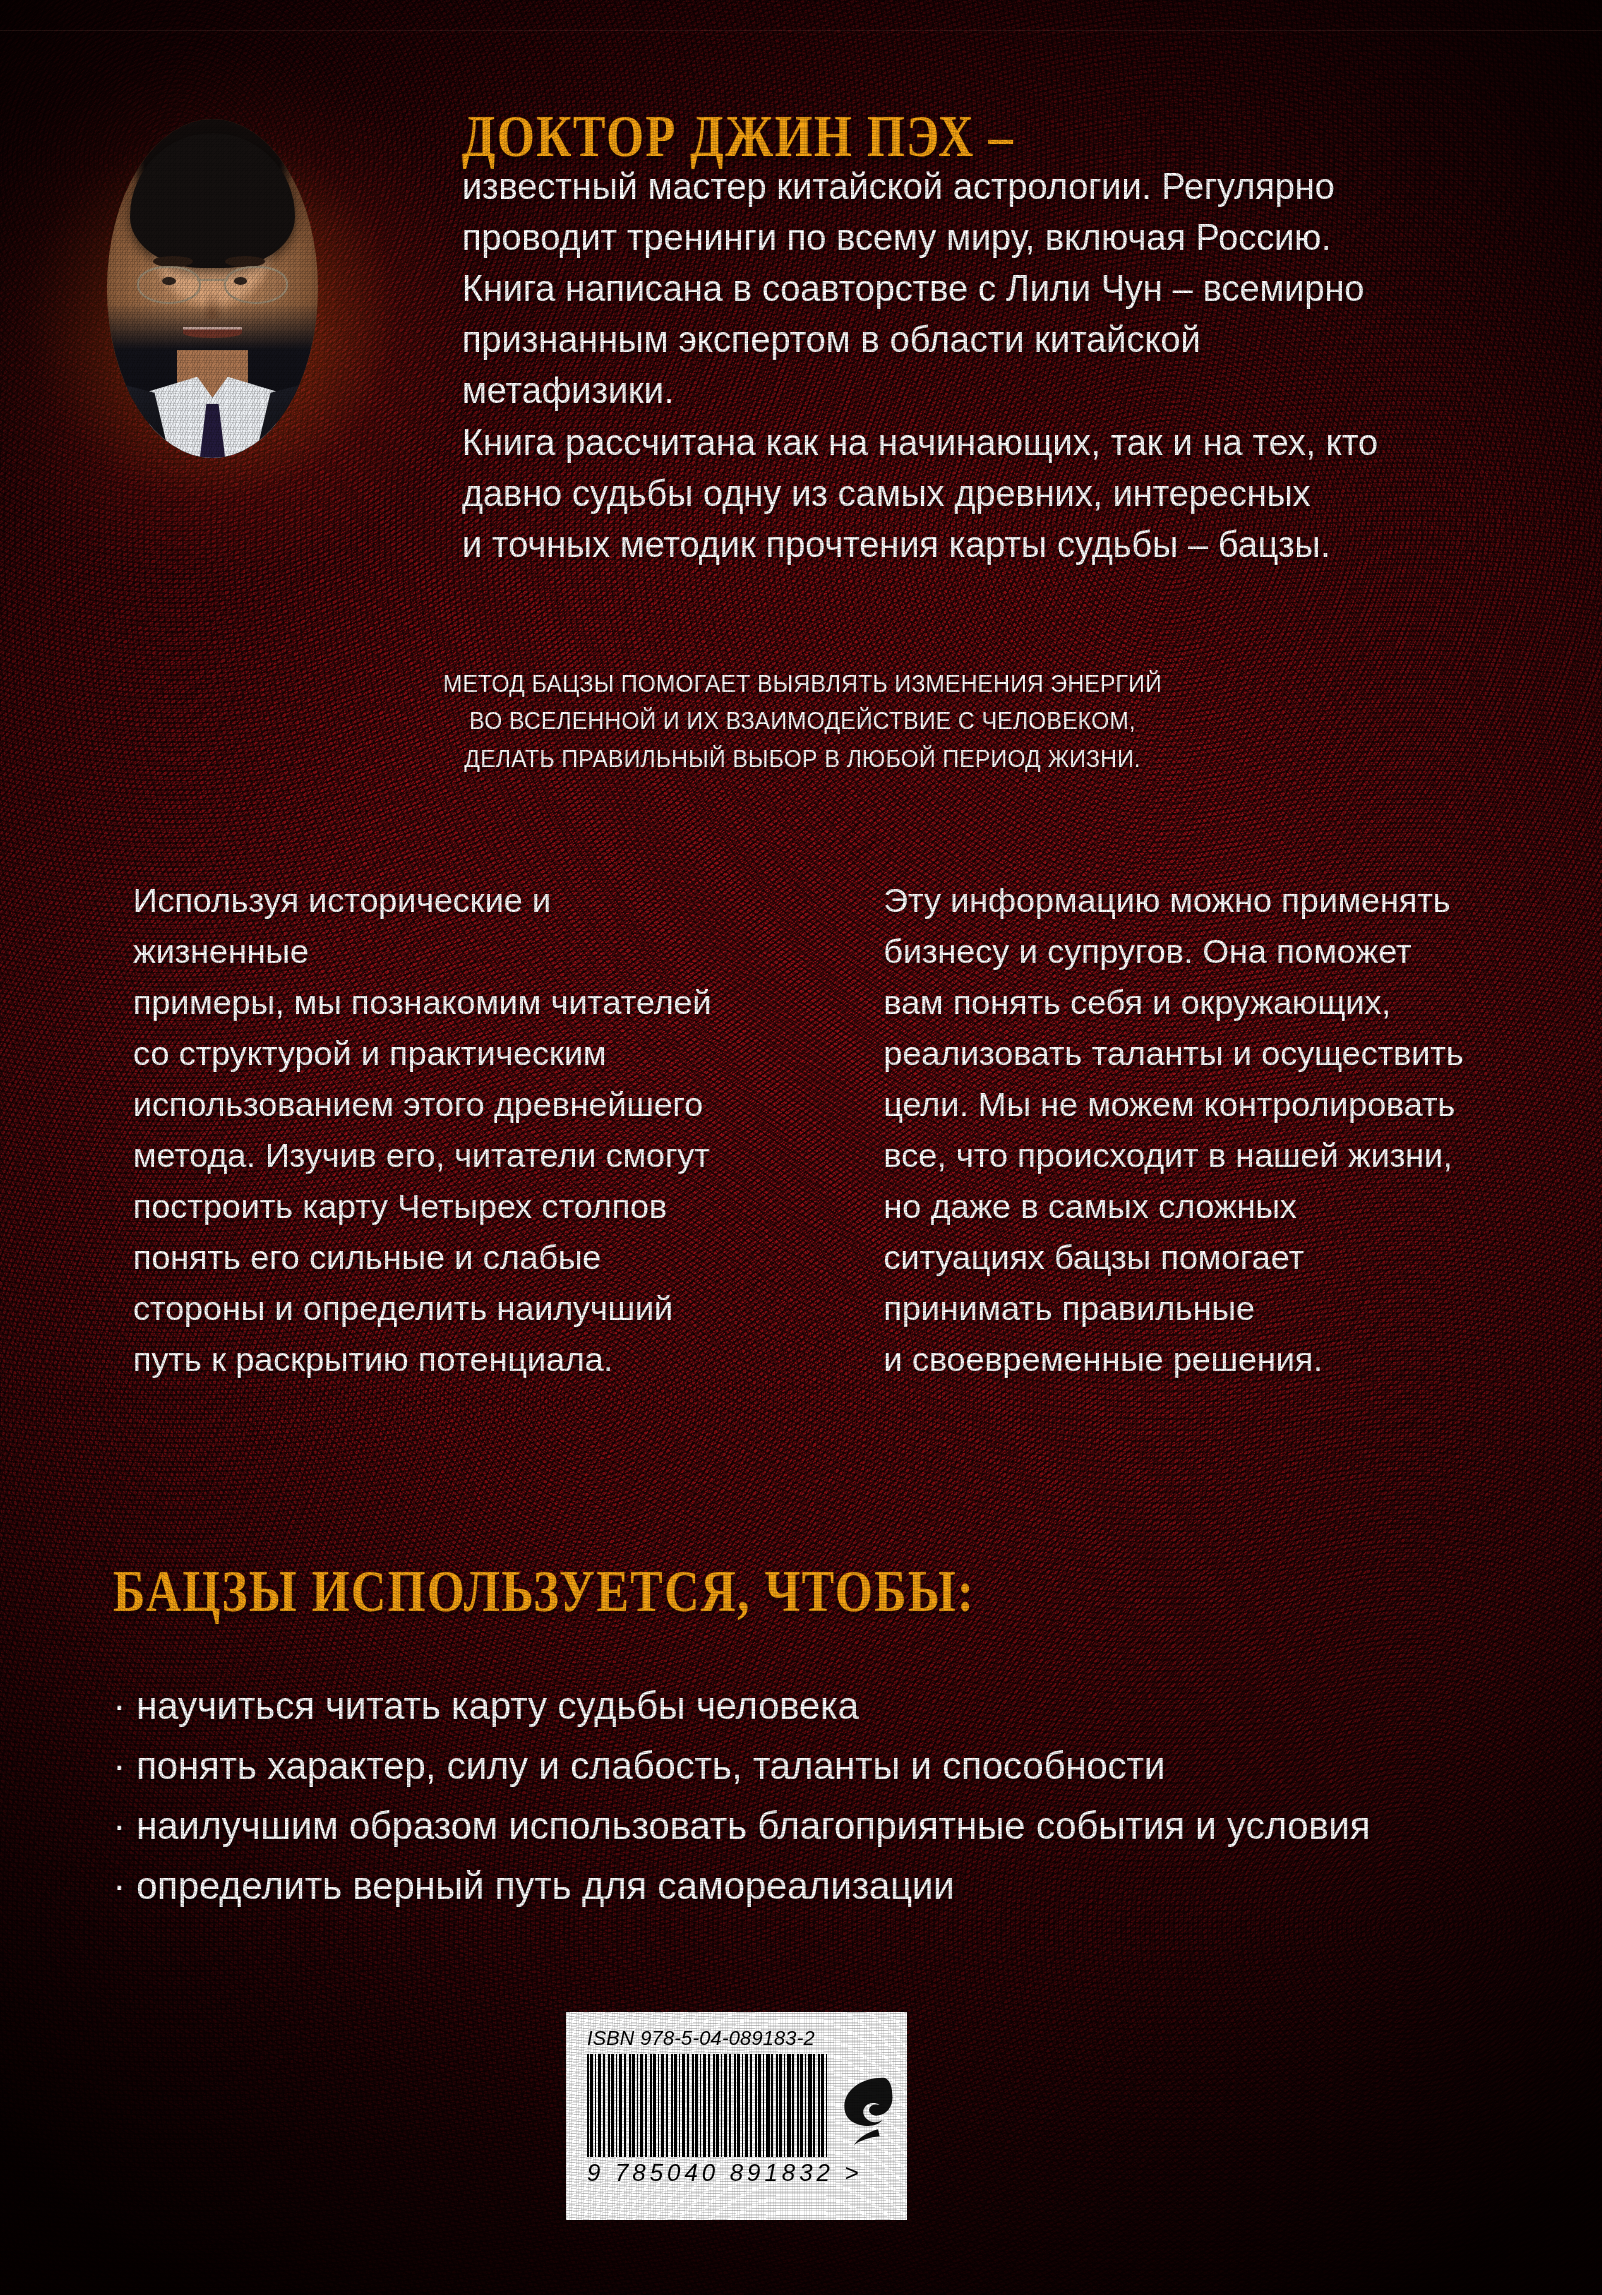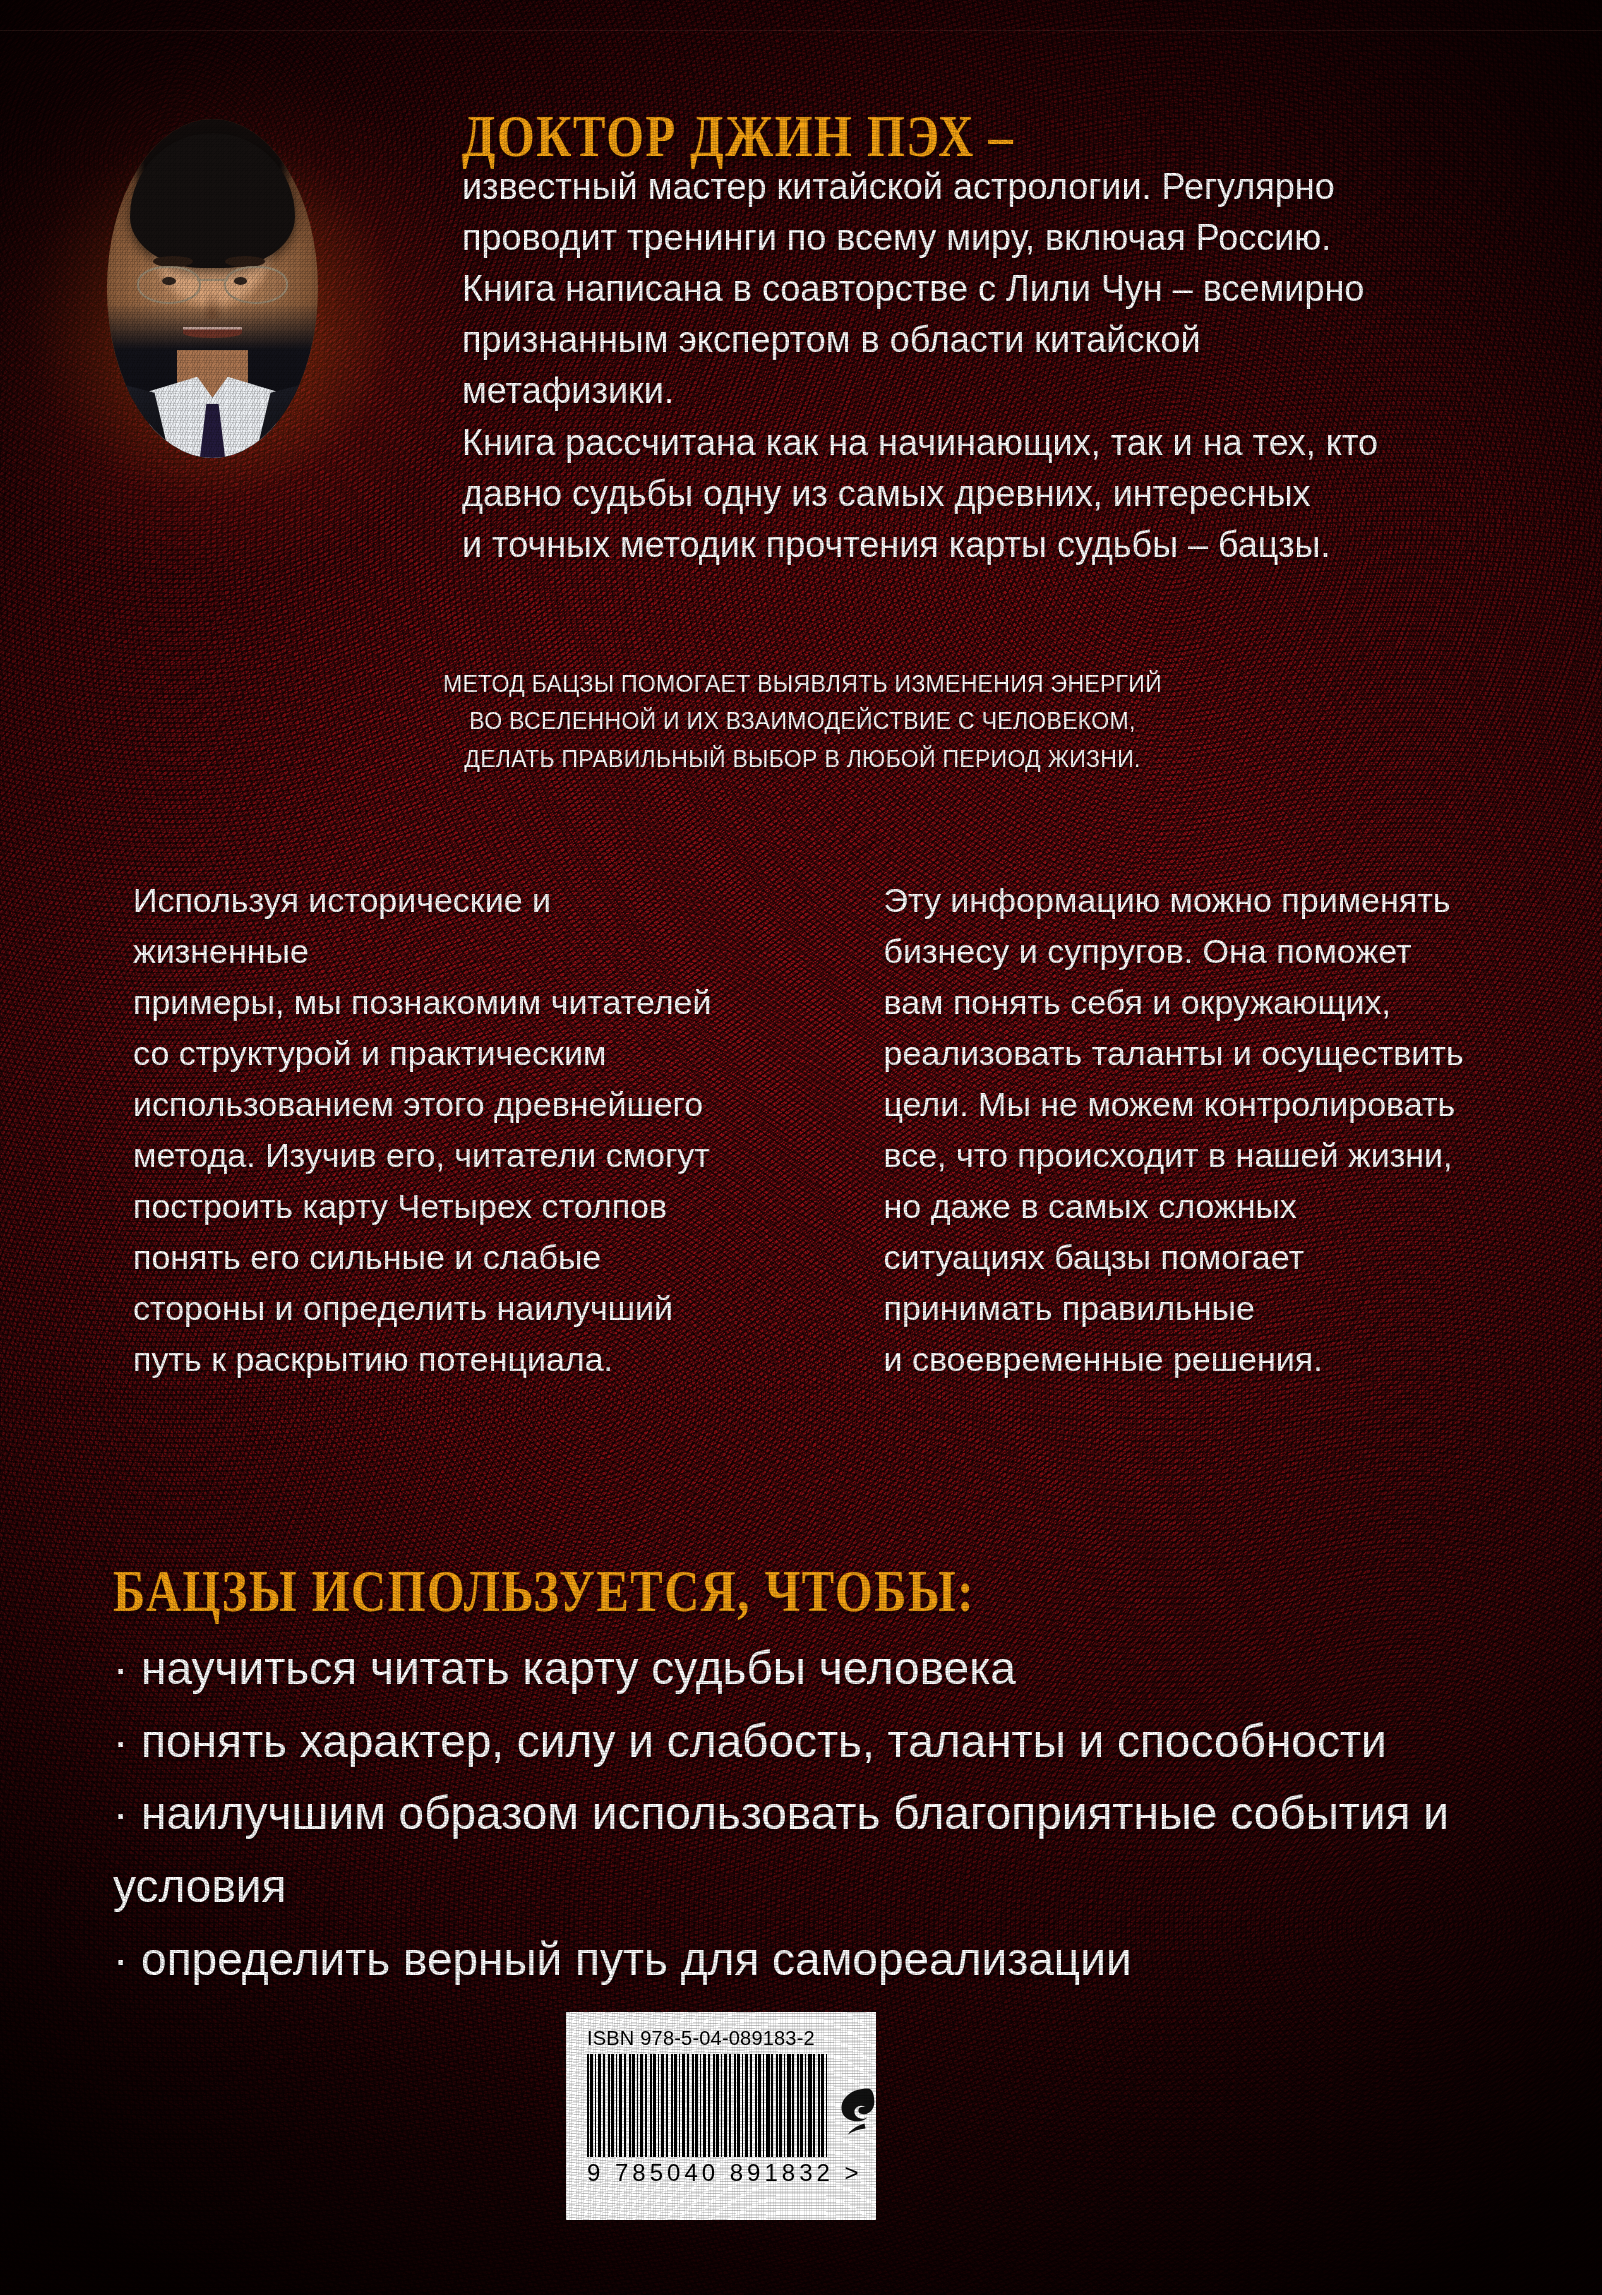--- a/index.html
+++ b/index.html
@@ -250,39 +250,40 @@
     font-size: 34px;
     line-height: 1.50;
     text-shadow: 0 1.6px 4.8px rgba(0,0,0,.6);
     margin-left: 20px;
   }
   .col p { margin: 0; }
 
   #bullets {
     position: absolute;
     left: 113px;
-    top: 1632px;
+    top: 1676px;
     width: 1420px;
     color: #ffffff;
-    font-size: 46px;
+    font-size: 38px;
     line-height: 1.58;
     text-shadow: 0 1.6px 4.8px rgba(0,0,0,.6);
   }
   #bullets .bullet { display: block; }
 
   
   #barcode-panel {
     position: absolute;
     left: 566px;
     top: 2012px;
-    width: 310px;
+    width: 341px;
     height: 208px;
     background: #ffffff;
     display: flex;
     align-items: flex-start;
+    font-style: italic;
   }
   #barcode-block {
     margin: 14.5px 0 0 21px;
     width: 242px;
     font-family: "Liberation Sans", sans-serif;
   }
   #isbn-text {
     font-size: 20px;
     color: #000;
     letter-spacing: 0.2px;

